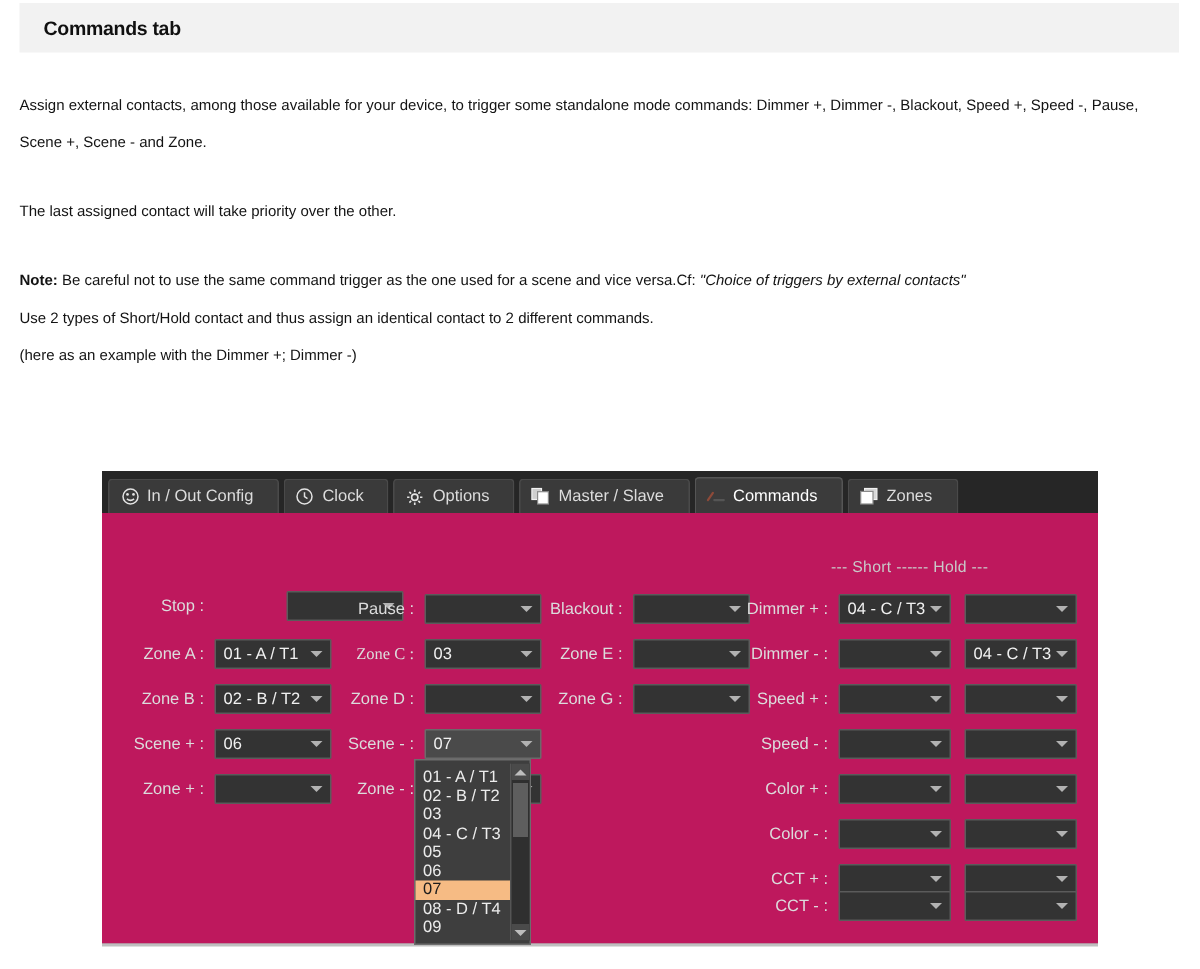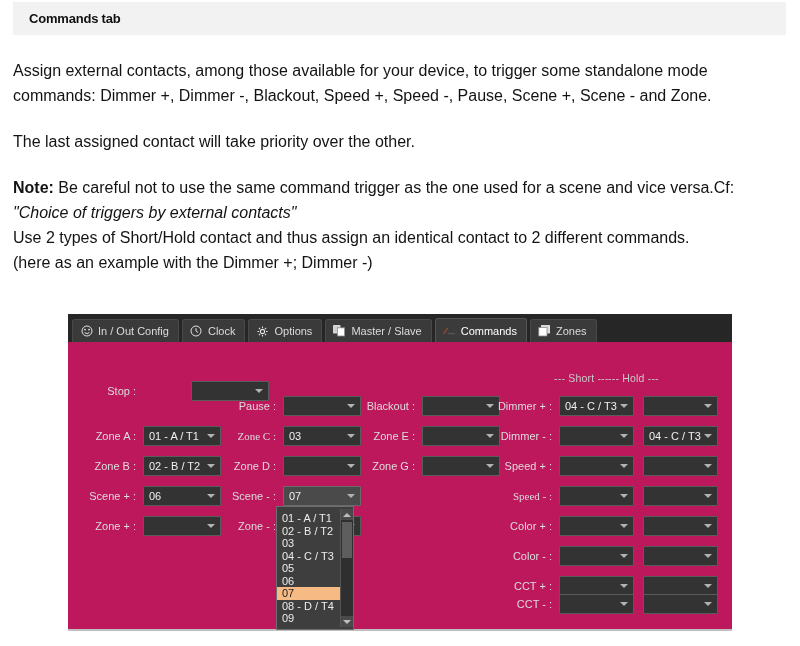--- a/index.html
+++ b/index.html
@@ -20,21 +20,21 @@
   }
   .doc-header h1{
     margin:0;padding-left:16px;
     font-size:13px;font-weight:bold;letter-spacing:-0.2px;
     color:#101010;
   }
 
   
   .doc-body{
     position:absolute;left:13px;top:58px;width:775px;
-    font-size:16px;line-height:25px;color:#131313;
+    font-size:10px;line-height:25px;color:#131313;
   }
   .para{margin:0 0 21px 0;}
   .para.tight{margin-bottom:0;}
   .para b{font-weight:bold;}
   .para i{font-style:italic;}
 
   
   .app-window{
     position:absolute;left:68px;top:314px;width:664px;height:315px;
     background:#3b3b3b;
@@ -46,21 +46,21 @@
   }
 
   
   .tabstrip{
     position:relative;height:28px;background:#262626;
     display:flex;align-items:flex-end;padding-left:4px;
     box-sizing:border-box;
   }
   .tab{
     display:flex;align-items:center;gap:5px;
-    height:23px;padding:0 9px 0 7px;margin-right:3px;
+    height:23px;padding:0 16px 0 7px;margin-right:3px;
     background:#3a3a3a;
     border:1px solid #4a4a4a;border-bottom:none;
     border-top-left-radius:3px;border-top-right-radius:3px;
     color:#dcdcdc;font-size:11px;white-space:nowrap;
     box-sizing:border-box;
   }
   .tab.active{
     background:#3b3b3b;border-color:#555;
     color:#ffffff;height:24px;
   }
@@ -241,21 +241,21 @@
       </span>
       <span>Zones</span>
     </div>
   </div>
 
   <div class="panel-body">
 
     <div class="col-head" style="left:486px;top:30px;">--- Short ---</div>
     <div class="col-head" style="left:540px;top:30px;">--- Hold ---</div>
 
-    <div class="field" style="left:0px;top:39px;gap:48px;">
+    <div class="field" style="left:0px;top:52px;gap:48px;">
       <span class="field-label" style="width:68px;">Stop :</span>
       <span class="combo w-wide">
         <span></span>
         <span class="arrow"></span>
       </span>
     </div>
 
     <div class="field" style="left:0px;top:84px;">
       <span class="field-label" style="width:68px;">Zone A :</span>
       <span class="combo w-wide">
@@ -381,21 +381,21 @@
       <span class="combo w-mid">
         <span></span>
         <span class="arrow"></span>
       </span>
       <span class="combo w-mid" style="margin-left:9px;">
         <span></span>
         <span class="arrow"></span>
       </span>
     </div>
 
-    <div class="field" style="left:408px;top:144px;font-family:Liberation Serif, serif;">
+    <div class="field" style="left:408px;top:144px;">
       <span class="field-label" style="width:76px;">Speed - :</span>
       <span class="combo w-mid">
         <span></span>
         <span class="arrow"></span>
       </span>
       <span class="combo w-mid" style="margin-left:9px;">
         <span></span>
         <span class="arrow"></span>
       </span>
     </div>

